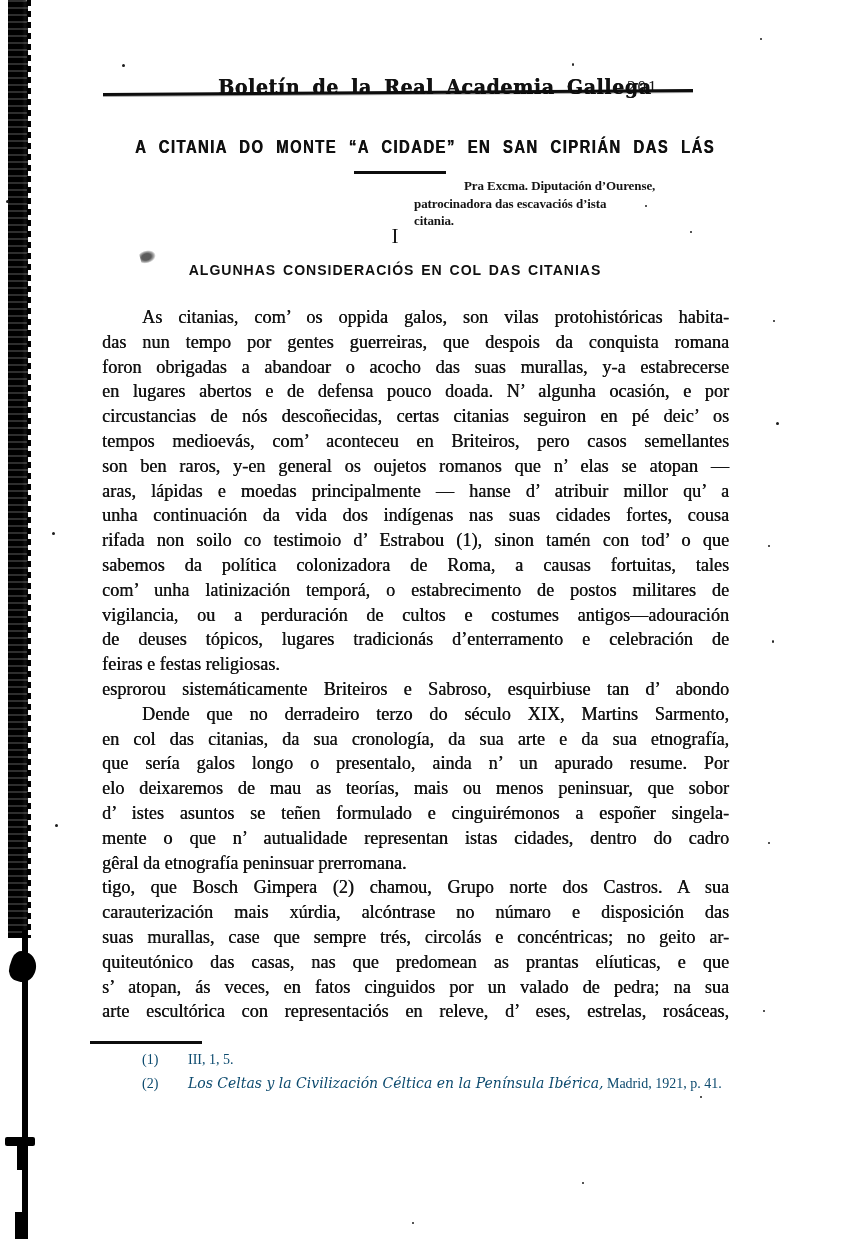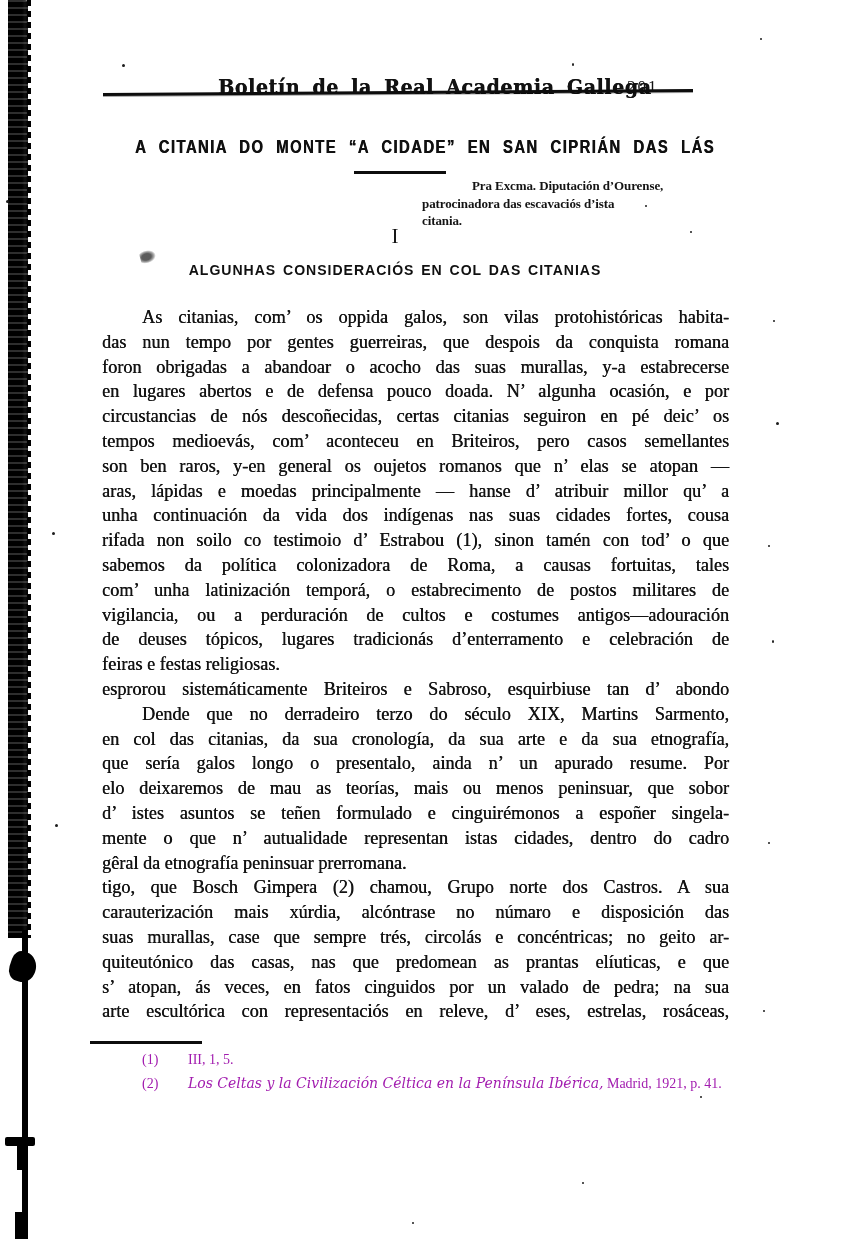--- a/index.html
+++ b/index.html
@@ -44,42 +44,42 @@
   
   .article-title{position:absolute;top:137px;left:0;width:100%;text-align:center;
     font-family:"Liberation Sans", sans-serif;font-weight:bold;font-size:16.5px;
     letter-spacing:1.6px;word-spacing:7px;white-space:nowrap;color:#101010;
     transform:scaleX(.9) scaleY(1.15);text-shadow:.5px 0 0 currentColor;}
   .title-rule{position:absolute;left:354px;top:171px;width:92px;height:2.5px;background:#0d0d0d;}
 
   
   .dedication{position:absolute;left:414px;top:177px;width:252px;
     font-family:"Liberation Serif", serif;font-weight:bold;font-size:13px;
-    line-height:17.5px;letter-spacing:-.1px;color:#141414;margin-left:8px;}
+    line-height:17.5px;letter-spacing:-.1px;color:#141414;}
   .dedication .ded-line:first-child{margin-left:50px;}
 
   
   .section-number{position:absolute;left:0;top:224px;width:790px;text-align:center;
     font-family:"Liberation Serif", serif;font-size:21px;color:#141414;}
   .section-heading{position:absolute;left:0;top:262px;width:790px;text-align:center;
     font-family:"Liberation Sans", sans-serif;font-weight:bold;font-size:14.5px;
     letter-spacing:1px;word-spacing:2px;color:#101010;transform:scaleX(.97);}
 
   
   .body-text{position:absolute;left:95px;top:305px;width:627px;
     font-size:18.2px;line-height:24.8px;color:#141414;
     text-shadow:.35px 0 0 currentColor;margin-left:7px;}
   .pline{text-align:justify;text-align-last:justify;height:24.8px;white-space:normal;}
   .pline.indent{text-indent:40px;}
   .pline.last{text-align-last:left;}
 
   
   .footnote-rule{position:absolute;left:90px;top:1041px;width:112px;height:2.5px;background:#0d0d0d;}
   .footnotes{position:absolute;left:142px;top:1049px;width:600px;
-    font-size:14px;line-height:22.5px;color:#a21caf;}
+    font-size:14px;line-height:22.5px;color:#0c4a6e;}
   .footnote{white-space:nowrap;}
   .fn-marker{display:inline-block;width:46px;}
   .fn-italic{font-family:"DejaVu Serif", serif;font-style:italic;}
 </style>
 </head>
 <body>
 
 <div class="page">
 
   <div class="spine-bar"></div>

